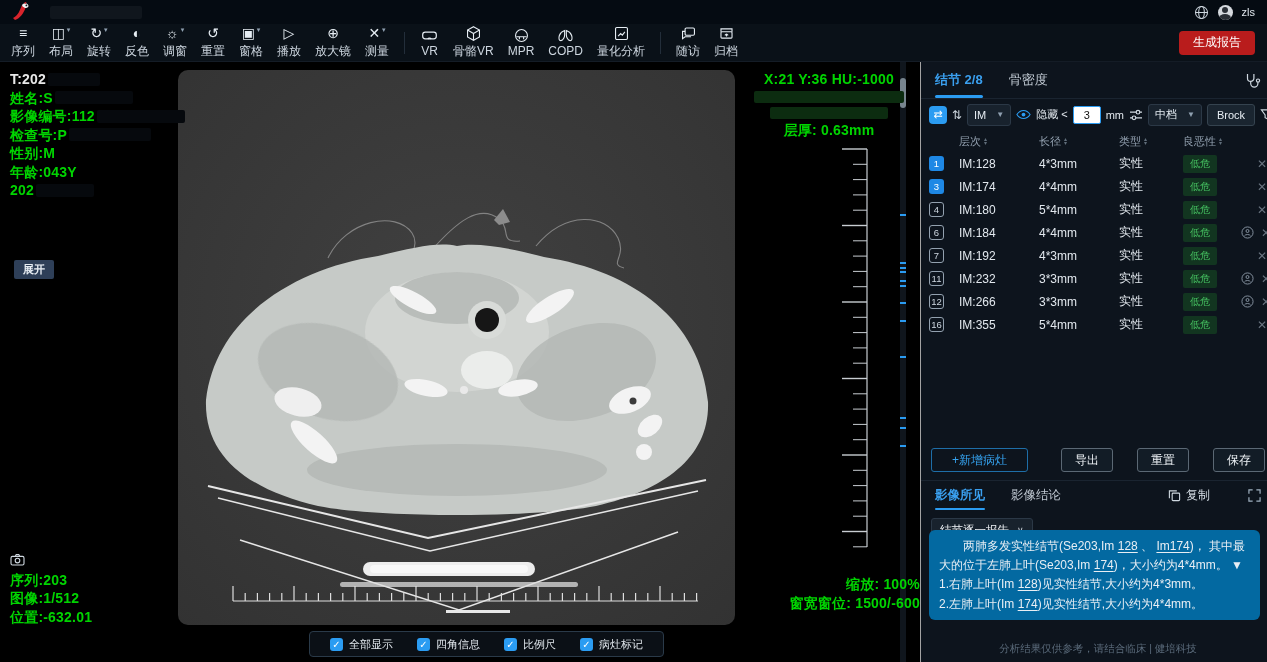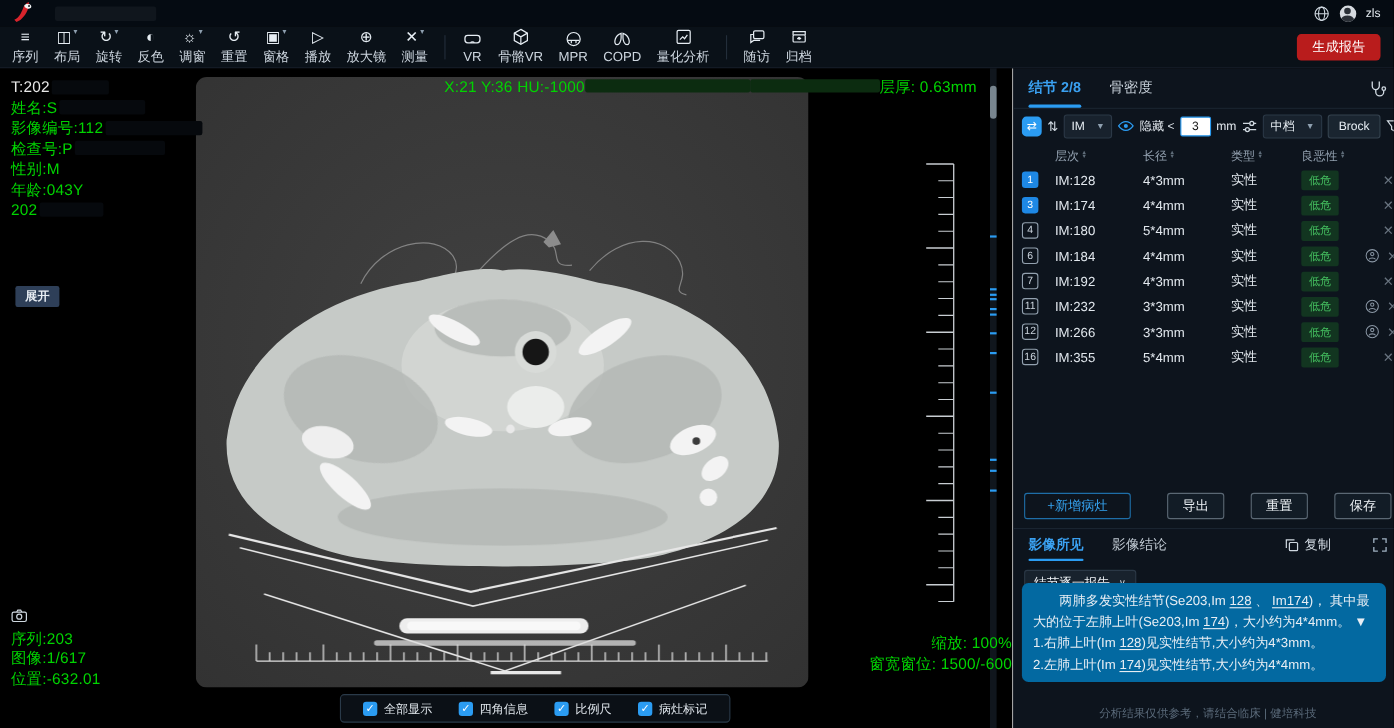--- a/index.html
+++ b/index.html
@@ -17,23 +17,23 @@
   .titem{display:flex;flex-direction:column;align-items:center;justify-content:center;padding:0 7px;height:36px;cursor:pointer}
   .ticon{height:16px;font-size:14px;color:#e6edf3;display:flex;align-items:center;line-height:15px}
   .ticon svg{display:block}
   .tcaret{font-size:7px;color:#8fa0b0;margin-left:2px;transform:translateY(-4px)}
   .tlabel{font-size:12px;color:#cdd6df;margin-top:1px;white-space:nowrap}
   .tdivider{width:1px;height:22px;background:#232e3a;margin:0 8px}
   .genreport{margin-left:auto;margin-right:12px;height:24px;padding:0 14px;background:#b91c1c;color:#fff;font-size:12px;border:none;border-radius:4px;display:flex;align-items:center;cursor:pointer;font-family:inherit}
   
   .viewer{position:absolute;left:0;top:62px;width:920px;height:600px;background:#000}
   .ctwrap{position:absolute;left:178px;top:8px;width:557px;height:555px}
-  .overlay{position:absolute;font-weight:normal;font-size:14px;color:#00d400;line-height:18.5px;z-index:3;letter-spacing:.2px;white-space:nowrap}
+  .overlay{position:absolute;font-weight:bold;font-size:14px;color:#00d400;line-height:18.5px;z-index:3;letter-spacing:.2px;white-space:nowrap}
   .ol-tl{left:10px;top:8px}
-  .ol-tr{right:32px;top:8px;text-align:right;display:flex;flex-direction:row;align-items:flex-start}
+  .ol-tr{right:16px;top:8px;text-align:right;display:flex;flex-direction:column;align-items:center}
   .ol-bl{left:10px;top:490px}
   .ol-br{right:0;top:513px;text-align:right}
   .pline{display:flex;align-items:center;white-space:pre}
   .redact{display:inline-block;height:13px;background:#06090d;border-radius:2px;margin-left:2px}
   .gredact{display:inline-block;height:12px;background:#0c2c10;border-radius:2px;margin:2px 0}
   .expandbtn{position:absolute;left:14px;top:198px;background:#2e3f58;color:#e8eef4;font-size:11px;font-weight:bold;padding:2px 9px;border-radius:2px;z-index:3;cursor:pointer}
   .vruler{position:absolute;left:826px;top:85px;z-index:2}
   .nstrip{position:absolute;left:900px;top:0;width:6px;height:600px;background:#10161d}
   .nthumb{position:absolute;left:0;top:16px;width:6px;height:30px;background:#78858f;border-radius:3px}
   .nmark{position:absolute;left:0;width:6px;height:2px;background:#2b9cf2}
@@ -344,21 +344,21 @@
 
   <div class="overlay ol-bl">
     <span style="display:inline-flex">
       <svg width="15" height="13" viewBox="0 0 15 13" fill="none" stroke="#cfd8e0" stroke-width="1.1">
           <rect x="1" y="3.4" width="13" height="8.6" rx="1.5"></rect>
           <circle cx="7.5" cy="7.6" r="2.3"></circle>
           <path d="M5.2 3.4 L6.2 1.6 h2.6 L9.8 3.4"></path>
         </svg>
     </span>
     <div>序列:203</div>
-    <div>图像:1/617</div>
+    <div>图像:1/512</div>
     <div>位置:-632.01</div>
   </div>
 
   <div class="overlay ol-br">
     <div>缩放: 100%</div>
     <div>窗宽窗位: 1500/-600</div>
   </div>
 
   <div class="expandbtn">展开</div>
 

